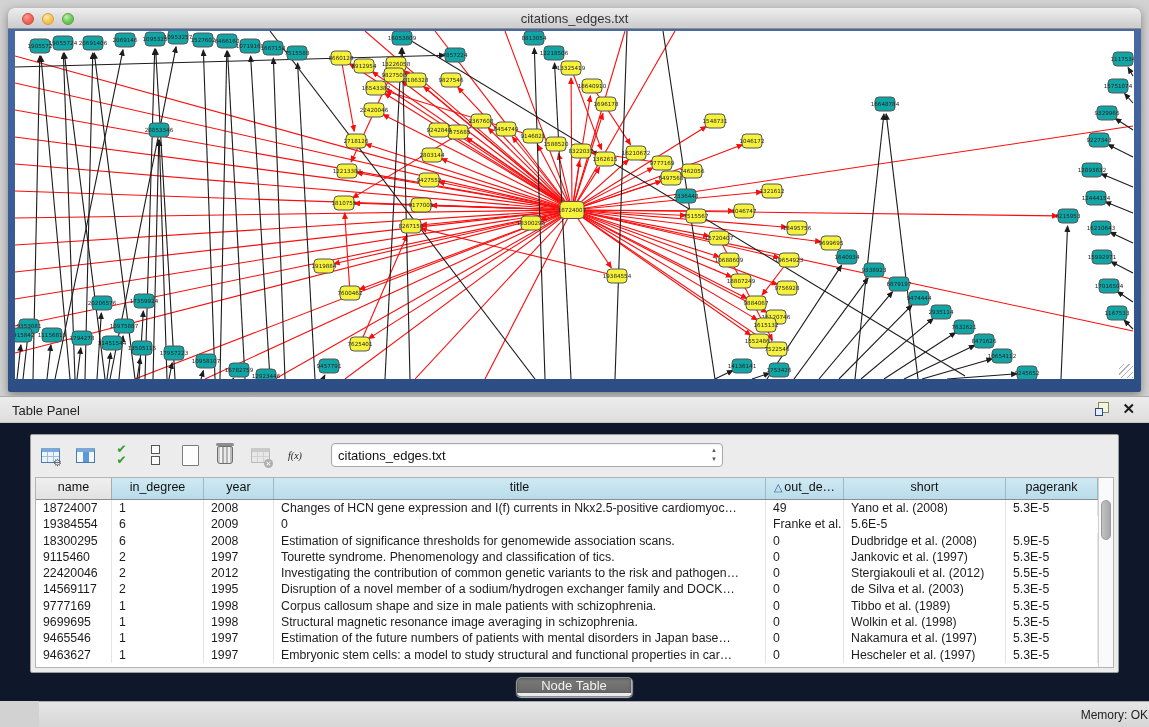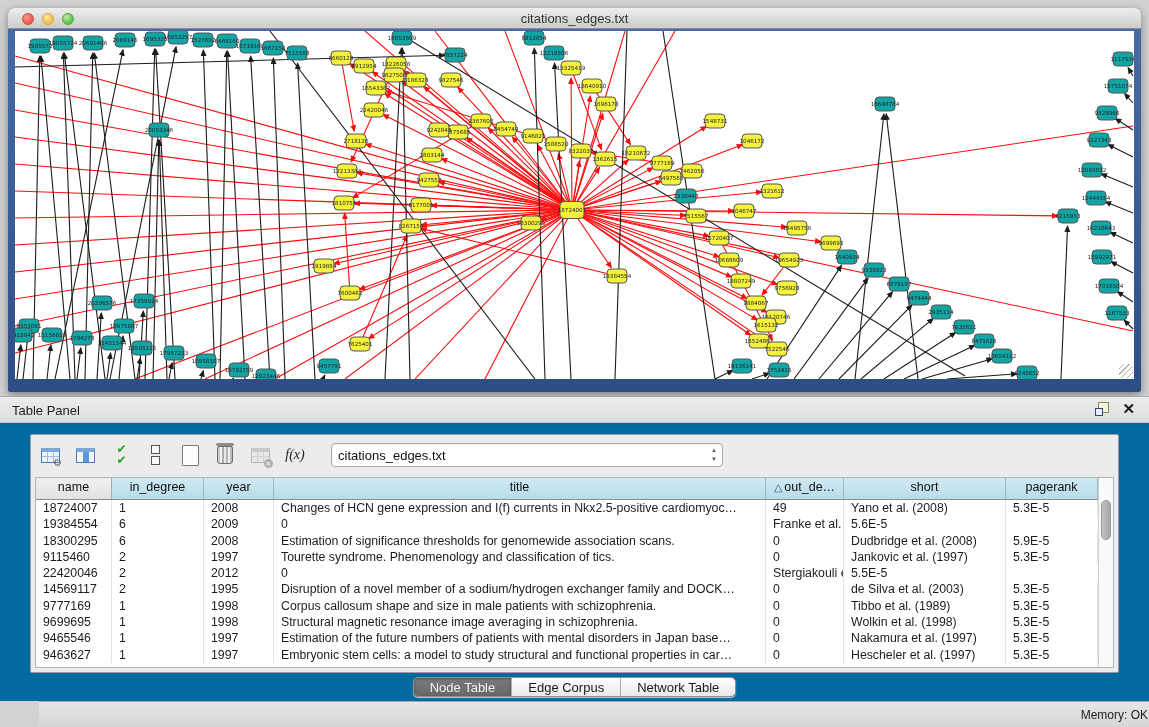--- a/index.html
+++ b/index.html
@@ -21,21 +21,21 @@
   .light.yellow{ background:radial-gradient(circle at 35% 30%,#ffe9a8,#f5bf4f 60%); border:1px solid #d0a142;}
   .light.green { background:radial-gradient(circle at 35% 30%,#c2f0a9,#62c555 60%); border:1px solid #55a441;}
   .canvas-wrap { position:absolute; left:7px; right:7px; top:23px; bottom:13px;
     background:#ffffff; overflow:hidden; }
   .canvas-wrap svg { display:block; }
   .resize-grip { position:absolute; right:1px; bottom:1px; width:14px; height:14px;
     background:repeating-linear-gradient(135deg,transparent 0 3px,#b0b0b0 3px 4px); }
 
   
   .table-panel { position:absolute; left:0; top:396px; width:1149px; height:305px;
-    background:#0369a1; border-top:1px solid #aaa;text-decoration:underline; }
+    background:#0f172a; border-top:1px solid #aaa;text-decoration:underline; }
   .panel-titlebar { height:26px; position:relative; border-bottom:1px solid #c6c6c6;
     background:linear-gradient(180deg,#ececec,#dedede); }
   .panel-titlebar .label { position:absolute; left:12px; top:6px; font-size:13px; color:#222; }
   .panel-controls { position:absolute; right:14px; top:5px; display:flex; gap:14px; align-items:center; }
   .float-ico { position:relative; width:13px; height:13px; display:inline-block; }
   .float-ico::before { content:""; position:absolute; left:3px; top:0; width:9px; height:9px;
     border:1.5px solid #8a8a55; background:#f4f4e0; }
   .float-ico::after { content:""; position:absolute; left:0; top:6px; width:6px; height:6px;
     border:1.5px solid #2e4a7a; background:#e8edf6; }
   .close-ico { font-size:15px; font-weight:bold; color:#1a1a1a; line-height:13px; cursor:default; }
@@ -58,21 +58,21 @@
   .checks-ico { font-size:12px; line-height:10px; color:#2ea02e; letter-spacing:-3px; display:flex; flex-direction:column; }
   .checks-ico span { height:11px; }
   .rows-ico { display:flex; flex-direction:column; gap:2px; }
   .rows-ico i { width:9px; height:9px; border:1.5px solid #555; background:#fbfbfb; display:block; }
   .doc-ico { width:17px; height:21px; background:#fdfdfd; border:1px solid #7a7a7a; border-radius:1px;
     box-shadow:inset 0 0 0 1px #fff; }
   .trash-ico { width:16px; height:18px; border:1px solid #6f6f6f; border-radius:2px 2px 3px 3px; position:relative;
     background:linear-gradient(90deg,#c9c9c9 0 2px,#f2f2f2 2px 4px,#adadad 4px 6px,#e8e8e8 6px 8px,#b5b5b5 8px 10px,#efefef 10px 12px,#bcbcbc 12px); }
   .trash-ico::before { content:""; position:absolute; left:-2px; top:-4px; width:18px; height:3px;
     background:#8d8d8d; border-radius:2px; }
-  .fx-ico { font-family:"Liberation Serif", serif; font-style:italic; font-size:14px; color:#222; }
+  .fx-ico { font-family:"Liberation Serif", serif; font-style:italic; font-size:10px; color:#222; }
   .combo { margin-left:14px; width:392px; height:24px; background:#fff; border:1px solid #a9a9a9;
     border-radius:4px; display:flex; align-items:center; padding:0 6px; font-size:13px; color:#111;
     box-shadow:inset 0 1px 2px rgba(0,0,0,.08); position:relative; }
   .combo .arrows { position:absolute; right:5px; top:2px; font-size:6px; color:#555; line-height:9px; text-align:center; }
 
   .tbl { position:absolute; left:4px; right:4px; top:42px; bottom:4px; background:#fff;
     border:1px solid #b5b5b5; overflow:hidden; display:flex; }
   .tbl-main { flex:1; }
   .hdr-row, .data-row { display:grid; grid-template-columns:76px 92px 70px 492px 78px 162px 1fr; }
   .hdr-row { height:22px; border-bottom:1px solid #8d8d8d; }
@@ -82,21 +82,21 @@
   .sort-tri { color:#2a5d8a; font-size:11px; margin-right:2px; }
   .data-row { height:16.3px; }
   .data-cell { font-size:12.3px; color:#1c1c1c; line-height:16px; padding-left:7px;
     white-space:nowrap; overflow:hidden; border-right:1px solid #e4e4e4; }
   .vscroll { width:15px; background:#fafafa; border-left:1px solid #cfcfcf; position:relative; }
   .vthumb { position:absolute; left:2px; top:22px; width:10px; height:40px; border-radius:6px;
     background:linear-gradient(90deg,#c2c2c2,#a8a8a8); border:1px solid #9a9a9a; }
 
   .tabs { position:absolute; left:0; right:0; top:280px; height:24px; display:flex; justify-content:center; }
   .seg { display:flex; height:20px; border:1px solid #8f8f8f; border-radius:5px; overflow:hidden;
-    background:linear-gradient(180deg,#fdfdfd,#e9e9e9); box-shadow:0 1px 1px rgba(255,255,255,.7); }
+    background:linear-gradient(180deg,#fdfdfd,#e9e9e9); box-shadow:0 1px 1px rgba(255,255,255,.7);flex-direction:column; }
   .seg button { border:none; background:transparent; font-size:13px; color:#1a1a1a; padding:0 16px;
     border-right:1px solid #adadad; font-family:"Liberation Sans", sans-serif; }
   .seg button:last-child { border-right:none; }
   .seg button.active { background:linear-gradient(180deg,#7c7c7c,#676767); color:#f2f2f2;
     box-shadow:inset 0 1px 3px rgba(0,0,0,.35); }
 
   .statusbar { position:absolute; left:0; bottom:0; width:1149px; height:26px;
     background:linear-gradient(180deg,#e6e6e6,#d6d6d6); border-top:1px solid #a8a8a8;margin-left:39px; }
   .mem { position:absolute; right:40px; top:6px; font-size:12px; color:#222; }
   .mem-dot { position:absolute; right:16px; top:5px; width:14px; height:14px; border-radius:50%;
@@ -805,20 +805,21 @@
               <div class="data-cell">1997</div>
               <div class="data-cell">Tourette syndrome. Phenomenology and classification of tics.</div>
               <div class="data-cell">0</div>
               <div class="data-cell">Jankovic et al. (1997)</div>
               <div class="data-cell">5.3E-5</div>
             </div>
             <div class="data-row">
               <div class="data-cell">22420046</div>
               <div class="data-cell">2</div>
               <div class="data-cell">2012</div>
+              <div class="data-cell">Investigating the contribution of common genetic variants to the risk and pathogen…</div>
               <div class="data-cell">0</div>
               <div class="data-cell">Stergiakouli et al. (2012)</div>
               <div class="data-cell">5.5E-5</div>
             </div>
             <div class="data-row">
               <div class="data-cell">14569117</div>
               <div class="data-cell">2</div>
               <div class="data-cell">1995</div>
               <div class="data-cell">Disruption of a novel member of a sodium/hydrogen exchanger family and DOCK…</div>
               <div class="data-cell">0</div>

